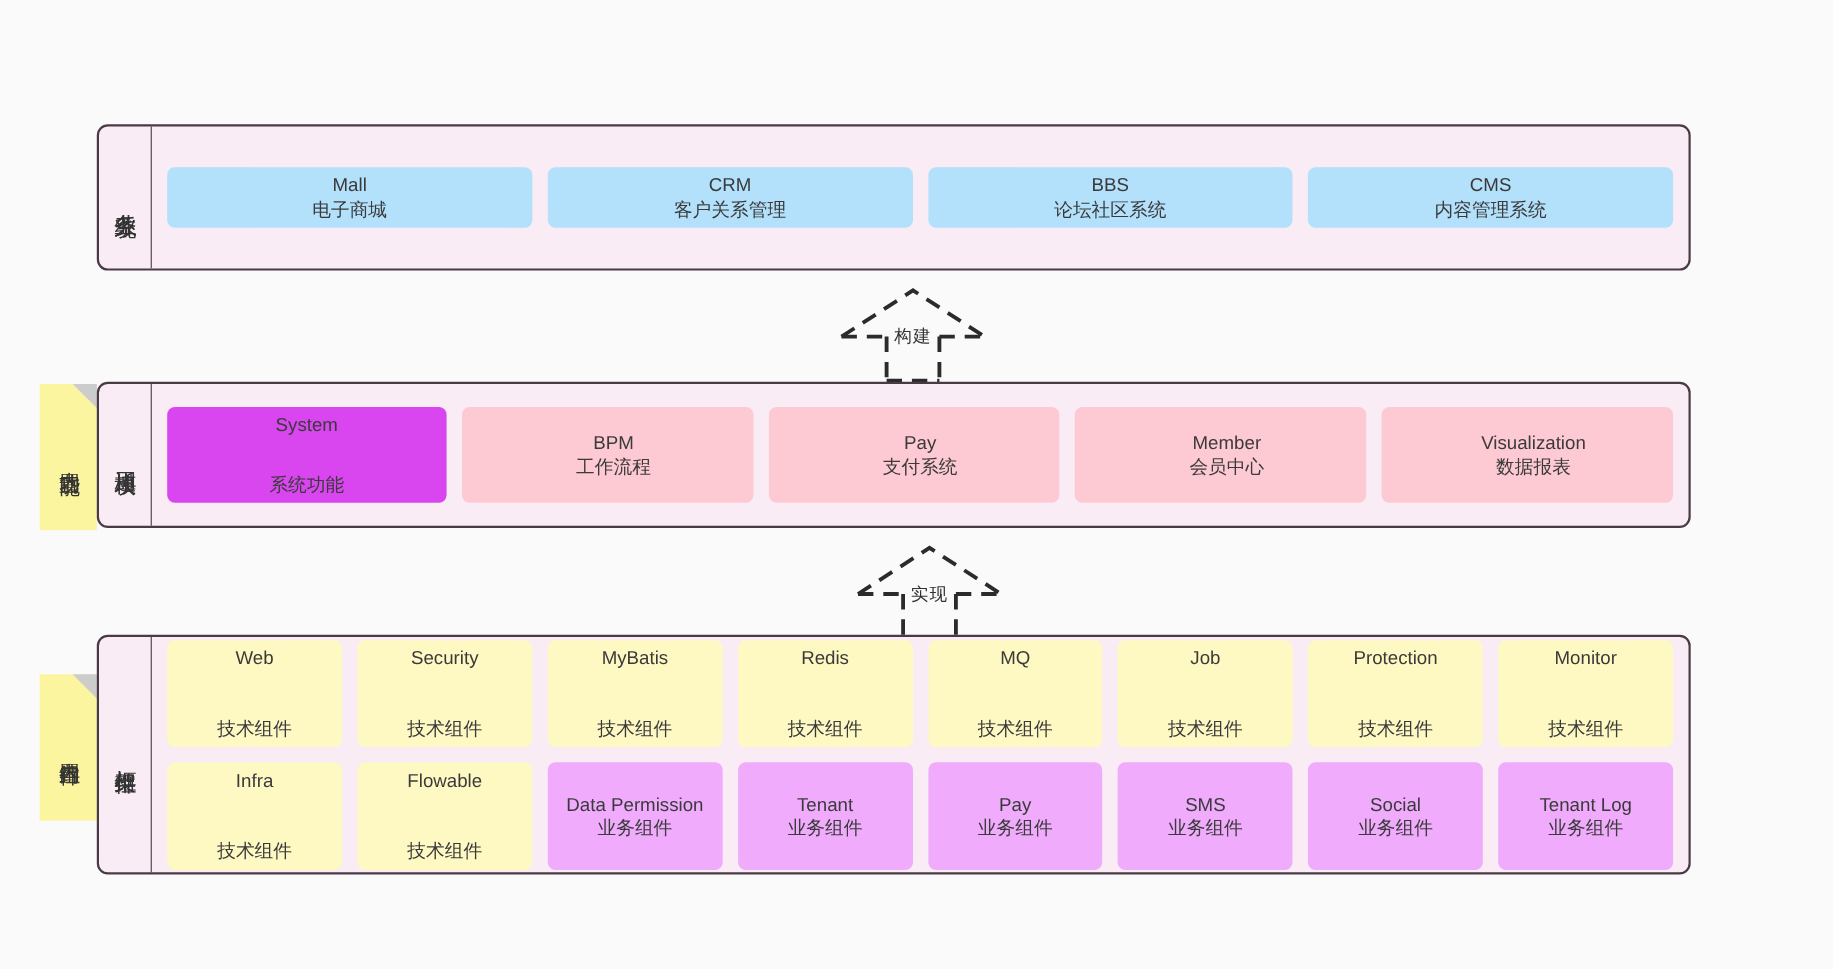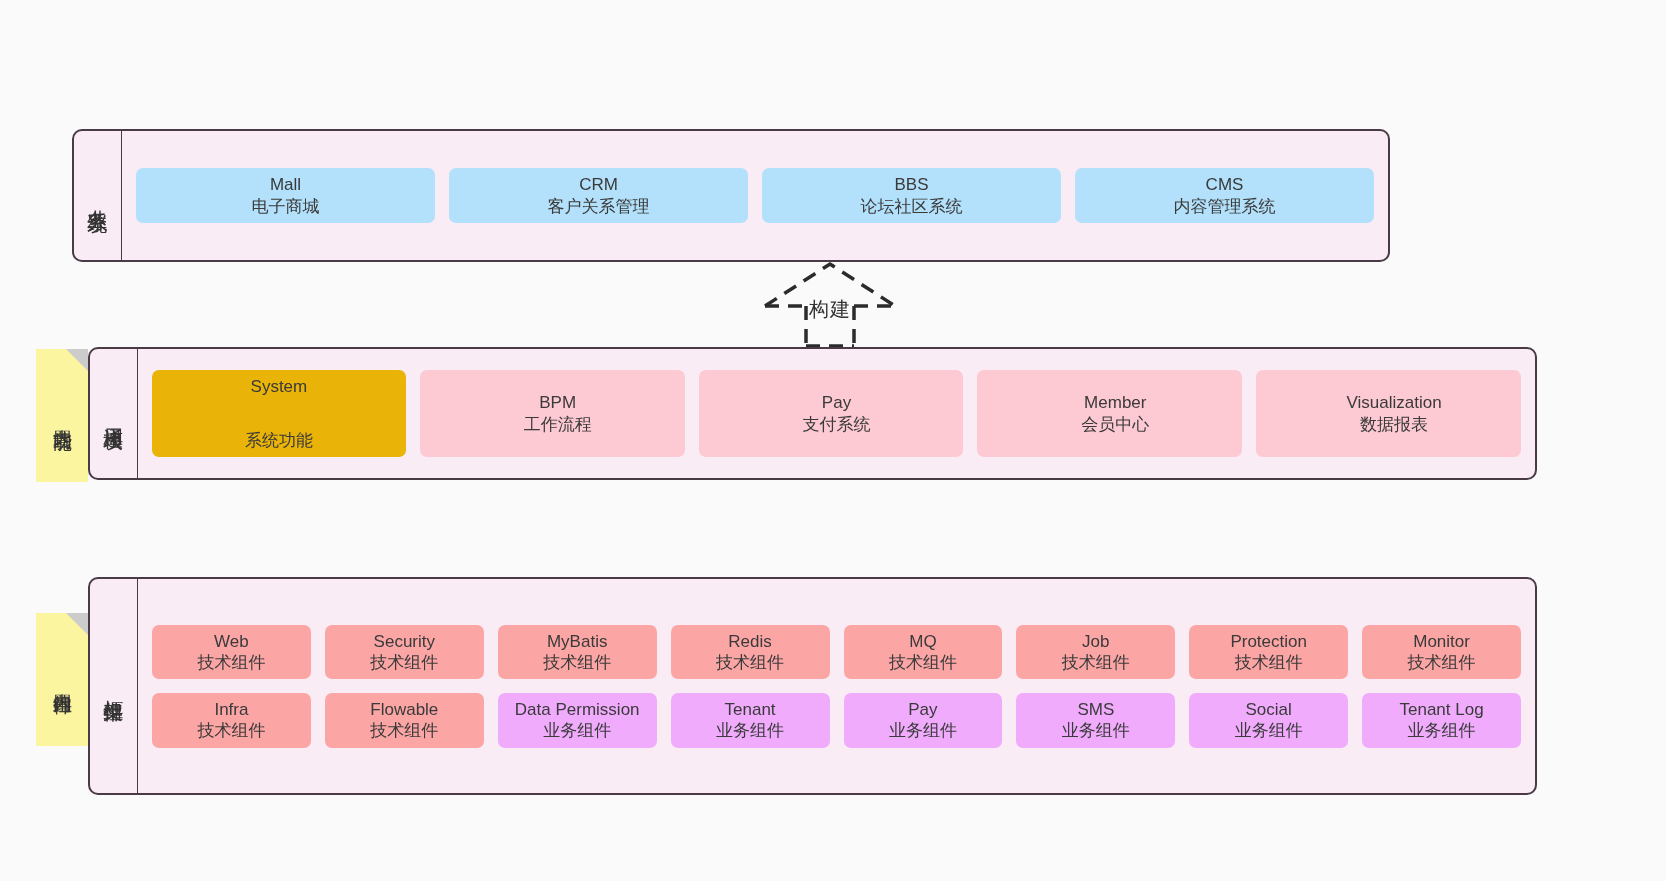--- a/index.html
+++ b/index.html
@@ -75,23 +75,23 @@
     box-sizing: border-box;
     padding: 6px 4px;
     min-width: 0;
   }
   .card .t { white-space: nowrap; }
   .card .s { white-space: nowrap; }
   .card.wrap .t { white-space: normal; }
 
   
   .c-blue       { background: #b3e0fb; }
-  .c-red        { background: #eab308; gap: 32px; }
+  .c-red        { background: #d946ef; gap: 32px; }
   .c-pink       { background: #fdc9d3; padding-left: 15px; }
-  .c-green      { background: #fca5a5; }
+  .c-green      { background: #fef9c3; gap: 43px; }
   .c-greenlight { background: #f0abfc; }
 
   
   .note {
     position: absolute;
     background: #fbf5a0;
     box-sizing: border-box;
     display: flex;
     align-items: center;
     justify-content: center;
@@ -117,33 +117,33 @@
   
   .uparrow {
     position: absolute;
     pointer-events: none;
   }
   .uparrow .lbl {
     position: absolute;
     left: 50%;
     transform: translateX(-50%);
     top: 38px;
-    font-size: 20px;
+    font-size: 16px;
     color: #333;
     background: transparent;
     white-space: nowrap;
     letter-spacing: 1px;
   }
 </style>
 </head>
 <body>
 
 <div class="canvas">
 
-  <div class="layer" id="layer-business" style="left:72px; top:113px; width:1318px; height:133px;margin-top:16px;">
+  <div class="layer" id="layer-business" style="left:88px; top:113px; width:1449px; height:133px;">
     <div class="layer-title">业务系统</div>
     <div class="layer-body">
       <div class="row">
         <div class="card c-blue">
           <span class="t">Mall</span>
           <span class="s">电子商城</span>
         </div>
         <div class="card c-blue">
           <span class="t">CRM</span>
           <span class="s">客户关系管理</span>
@@ -196,20 +196,29 @@
           <span class="s">会员中心</span>
         </div>
         <div class="card c-pink">
           <span class="t">Visualization</span>
           <span class="s">数据报表</span>
         </div>
       </div>
     </div>
   </div>
 
+  <div class="uparrow" style="left:775px; top:492px; width:140px; height:90px;">
+    <svg width="140" height="90" viewBox="0 0 140 90">
+      <path d="M 5 48 L 70 6 L 135 48" fill="none" stroke="#2b2b2b" stroke-width="3.5" stroke-dasharray="14 9" stroke-linecap="butt"></path>
+      <path d="M 5 48 L 46 48 M 94 48 L 135 48" fill="none" stroke="#2b2b2b" stroke-width="3.5" stroke-dasharray="14 9"></path>
+      <path d="M 46 48 L 46 90 M 94 48 L 94 90" fill="none" stroke="#2b2b2b" stroke-width="3.5" stroke-dasharray="14 9"></path>
+      <path d="M 46 88 L 94 88" fill="none" stroke="#2b2b2b" stroke-width="3.5" stroke-dasharray="14 9"></path>
+    </svg>
+    <span class="lbl">实现</span>
+  </div>
 
   <div class="note" style="left:36px; top:613px; width:52px; height:133px;">
     <span class="fold"></span>
     <span>内置组件</span>
   </div>
 
   <div class="layer" id="layer-framework" style="left:88px; top:577px; width:1449px; height:218px;">
     <div class="layer-title">框架组件</div>
     <div class="layer-body">
 

